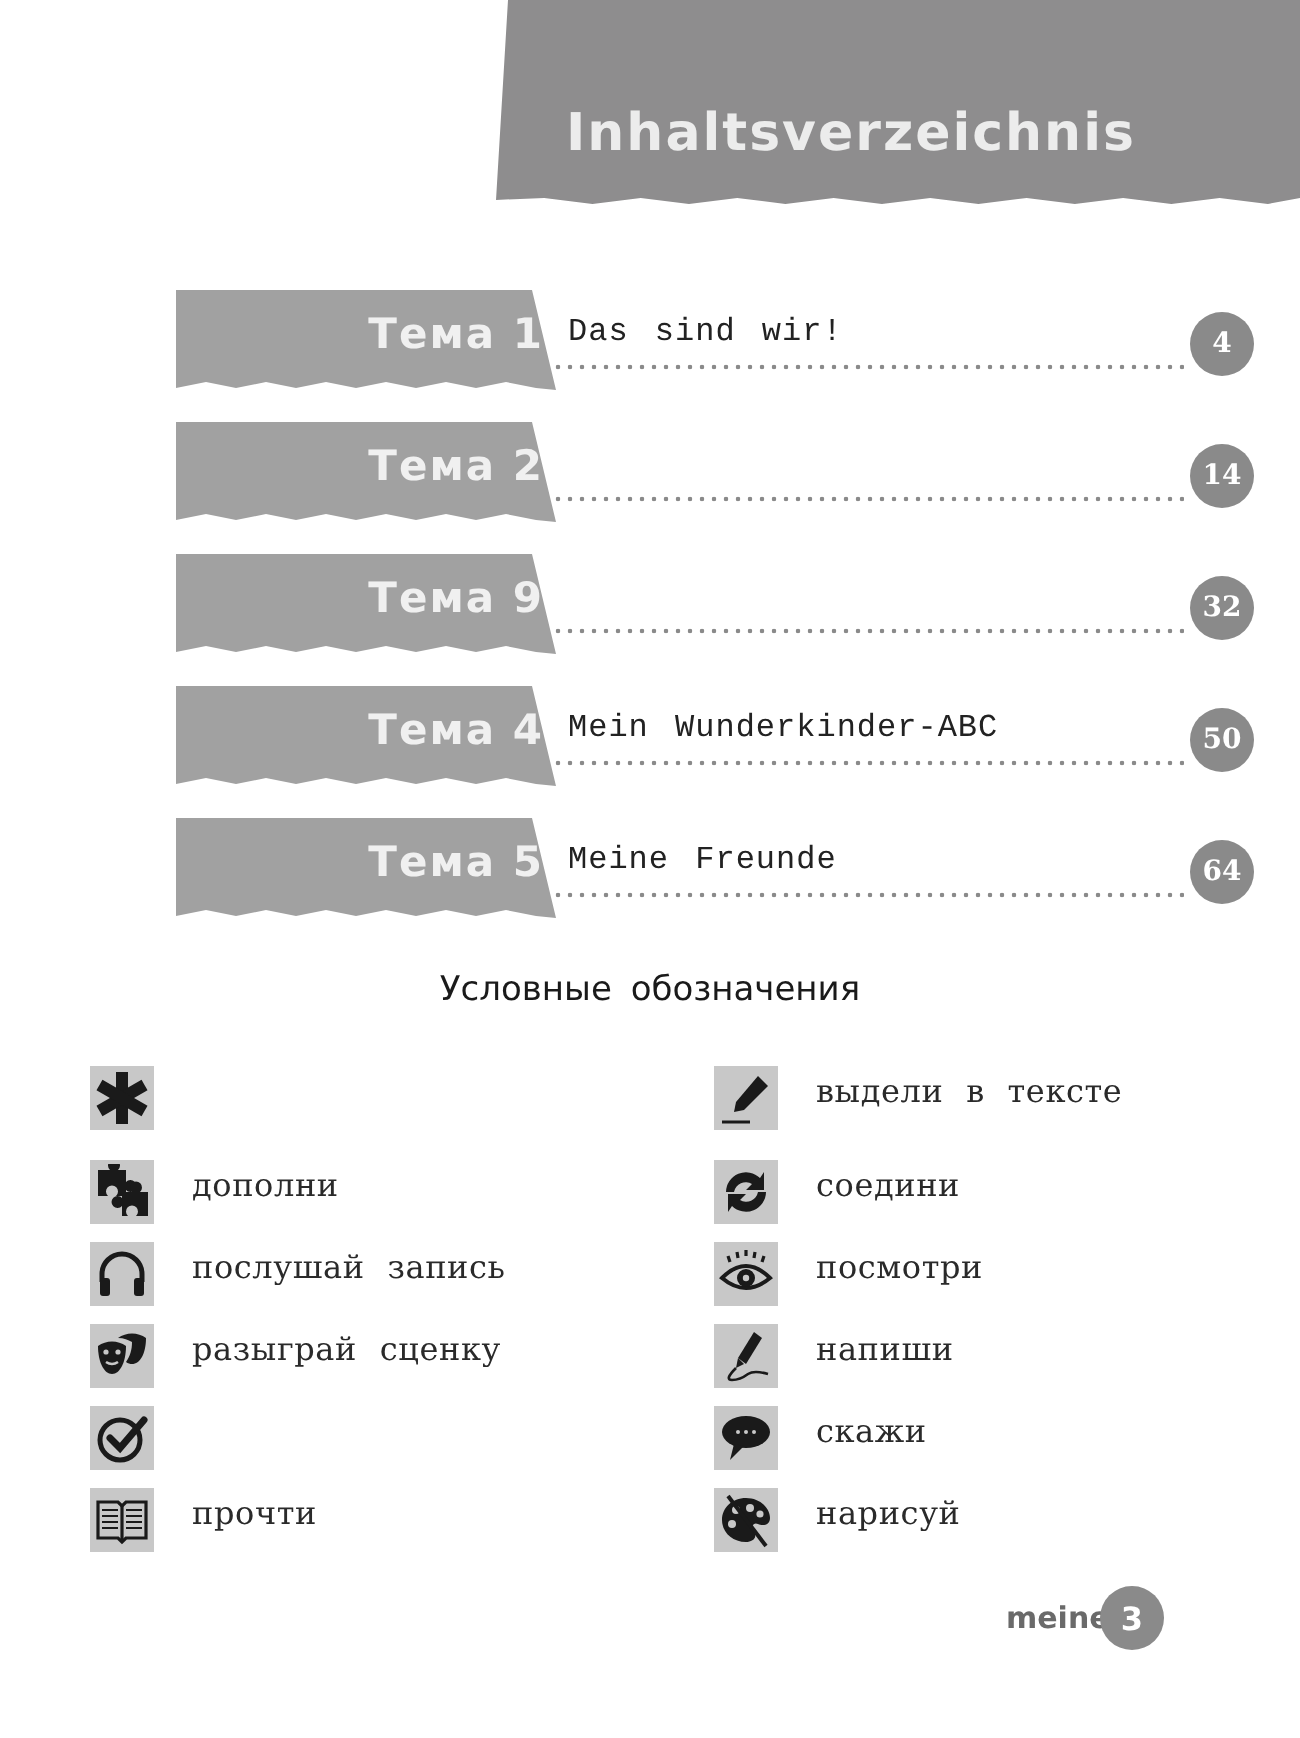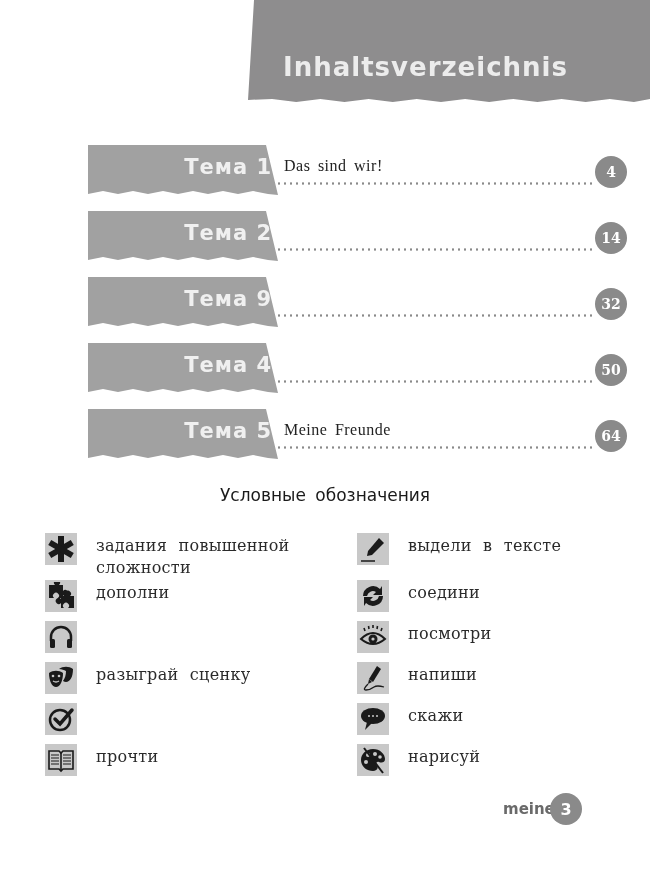--- a/index.html
+++ b/index.html
@@ -23,21 +23,21 @@
       background: #a1a1a1;
       clip-path: polygon(0 0, 178px 0, 190px 50px, 180px 49px, 165px 46px, 150px 49px, 135px 46px, 120px 49px, 105px 46px, 90px 49px, 75px 46px, 60px 49px, 45px 46px, 30px 49px, 15px 46px, 0 49px);
     }
     .tema-label {
       position: absolute; right: 20px; top: 10px;
       font-family: "DejaVu Sans", sans-serif; font-weight: bold;
       font-size: 21px; color: #f0f0f0; letter-spacing: 1px;
     }
     .toc-title {
       position: absolute; left: 196px; top: 12px;
-      font-family: Liberation Serif, serif; font-size: 16px; color: #222;
+      font-family: Liberation Mono, monospace; font-size: 16px; color: #222;
       letter-spacing: 0.5px; word-spacing: 3px; text-align: center;
     }
     .toc-dots {
       position: absolute; left: 188px; top: 37px; width: 316px; height: 3px;
       background-image: radial-gradient(circle, #8a8a8a 1px, transparent 1.3px);
       background-size: 6px 3px; background-repeat: repeat-x;
     }
     .page-badge {
       position: absolute; left: 507px; top: 11px; width: 32px; height: 32px;
       border-radius: 50%; background: #8a8a8a; color: #fff;
@@ -94,20 +94,21 @@
 </div>
 <div class="toc-row" style="top:277px">
   <div class="tema-tab"></div>
   <div class="tema-label" style="right:376px">Тема 9</div>
   <div class="toc-dots"></div>
   <div class="page-badge">32</div>
 </div>
 <div class="toc-row" style="top:343px">
   <div class="tema-tab"></div>
   <div class="tema-label" style="right:376px">Тема 4</div>
+  <div class="toc-title">Mein Wunderkinder-ABC</div>
   <div class="toc-dots"></div>
   <div class="page-badge">50</div>
 </div>
 <div class="toc-row" style="top:409px">
   <div class="tema-tab"></div>
   <div class="tema-label" style="right:376px">Тема 5</div>
   <div class="toc-title">Meine Freunde</div>
   <div class="toc-dots"></div>
   <div class="page-badge">64</div>
 </div>
@@ -116,24 +117,20 @@
 
 <div class="legend-item" style="left:45px; top:533px; width:280px; height:44px">
   <div class="legend-icon">
     <svg viewBox="0 0 28 28">
         <g fill="#1a1a1a" transform="translate(14,14)">
       <rect x="-3" y="-13" width="6" height="26"></rect>
       <rect x="-3" y="-13" width="6" height="26" transform="rotate(60)"></rect>
       <rect x="-3" y="-13" width="6" height="26" transform="rotate(-60)"></rect>
     </g>
       </svg>
-  </div>
-  <div class="legend-text">
-    <div>задания повышенной</div>
-    <div>сложности</div>
   </div>
 </div>
 <div class="legend-item" style="left:45px; top:580px; width:280px">
   <div class="legend-icon">
     <svg viewBox="0 0 28 28">
         <g fill="#1a1a1a">
       <path d="M2 3h6a3 3 0 1 1 4 0h4v6a3 3 0 1 1 0 4v3h-5a3 3 0 1 0-4 0H2z"></path>
       <path d="M14 14h5a3 3 0 1 1 4 0h4v12h-6a3 3 0 1 0-4 0h-3v-5a3 3 0 1 1 0-4z"></path>
     </g>
       </svg>
@@ -143,20 +140,21 @@
 <div class="legend-item" style="left:45px; top:621px; width:280px">
   <div class="legend-icon">
     <svg viewBox="0 0 28 28">
         <g fill="none" stroke="#1a1a1a" stroke-width="2.5">
       <path d="M4 18v-4a10 10 0 0 1 20 0v4"></path>
         </g>
       <rect x="3" y="16" width="5" height="9" rx="1.5" fill="#1a1a1a"></rect>
       <rect x="20" y="16" width="5" height="9" rx="1.5" fill="#1a1a1a"></rect>
     </svg>
   </div>
+  <div class="legend-text">послушай запись</div>
 </div>
 <div class="legend-item" style="left:45px; top:662px; width:280px">
   <div class="legend-icon">
     <svg viewBox="0 0 28 28">
       <path d="M2 9c4-3 10-3 14 0c0 8-3 14-7 14S2 17 2 9z" fill="#1a1a1a"></path>
       <path d="M12 5c4-3 10-3 14 0c0 8-3 13-7 13c-1 0-2-.3-3-1c2-3 3-6 3-10c-2-1-4-2-7-2z" fill="#1a1a1a"></path>
       <circle cx="6" cy="12" r="1.3" fill="#c8c8c8"></circle>
         <circle cx="12" cy="12" r="1.3" fill="#c8c8c8"></circle>
       <path d="M6 17q3 2 6 0" stroke="#c8c8c8" stroke-width="1.3" fill="none"></path>
     </svg>

